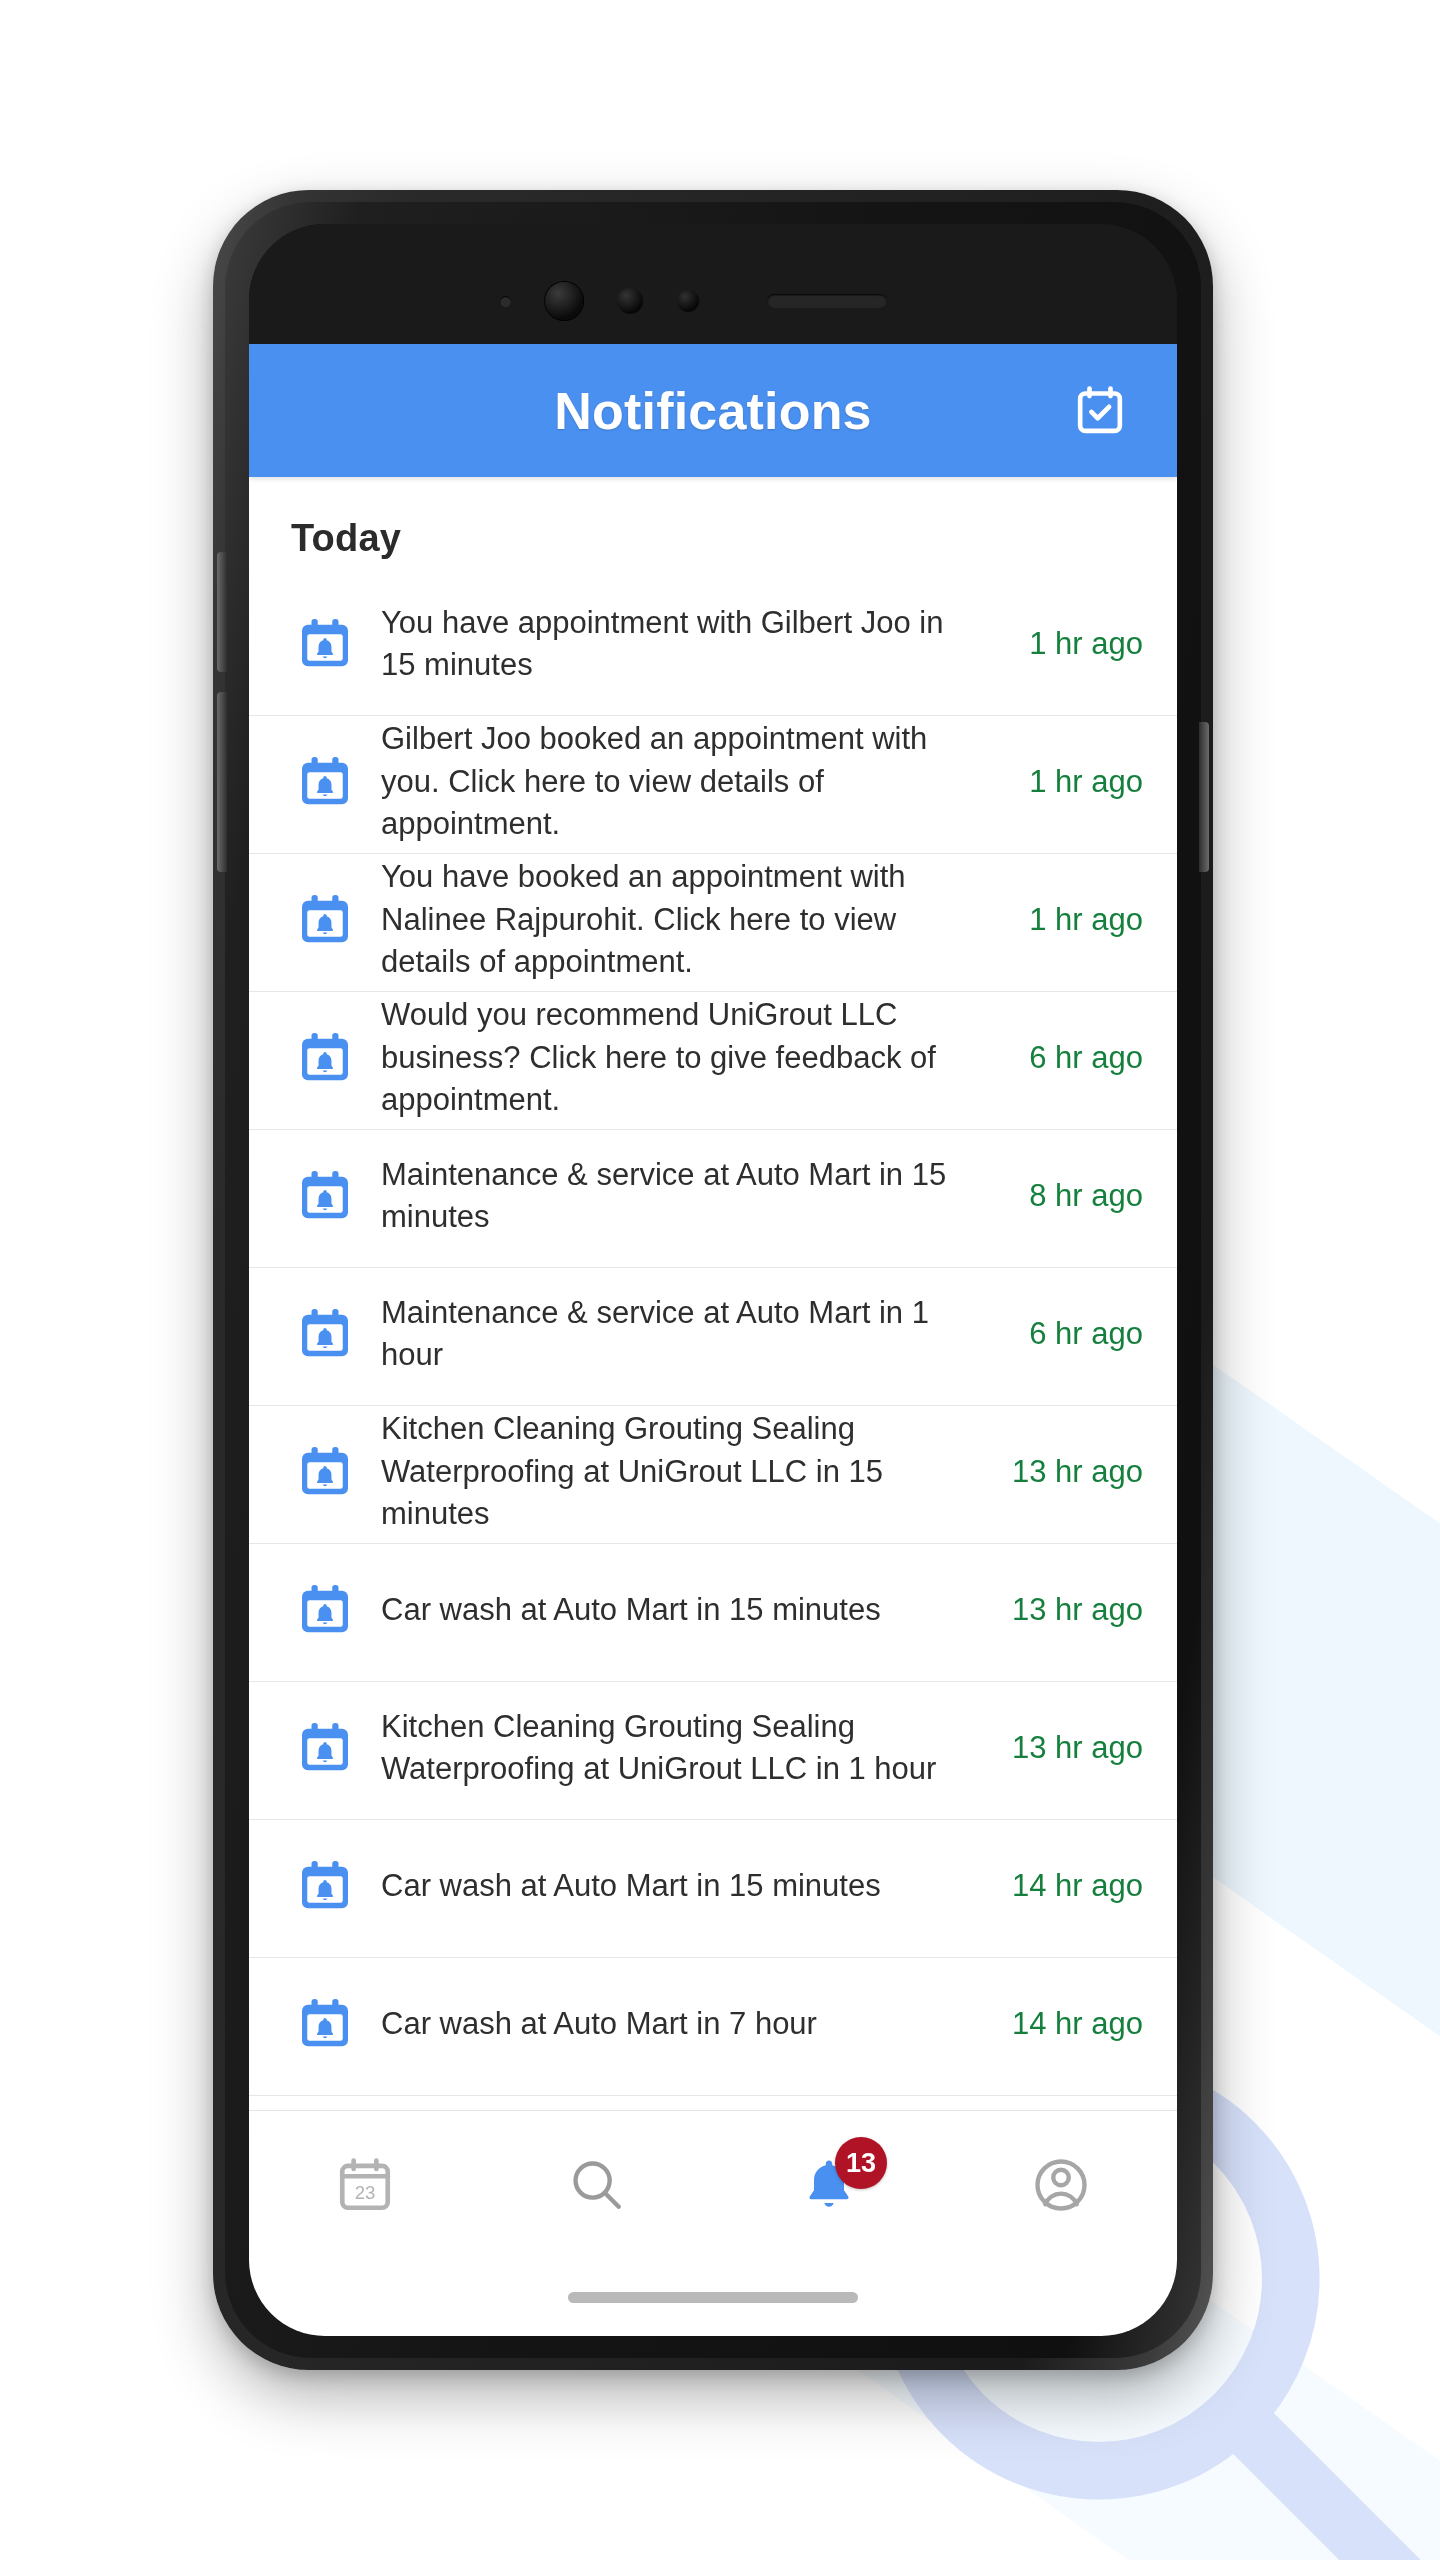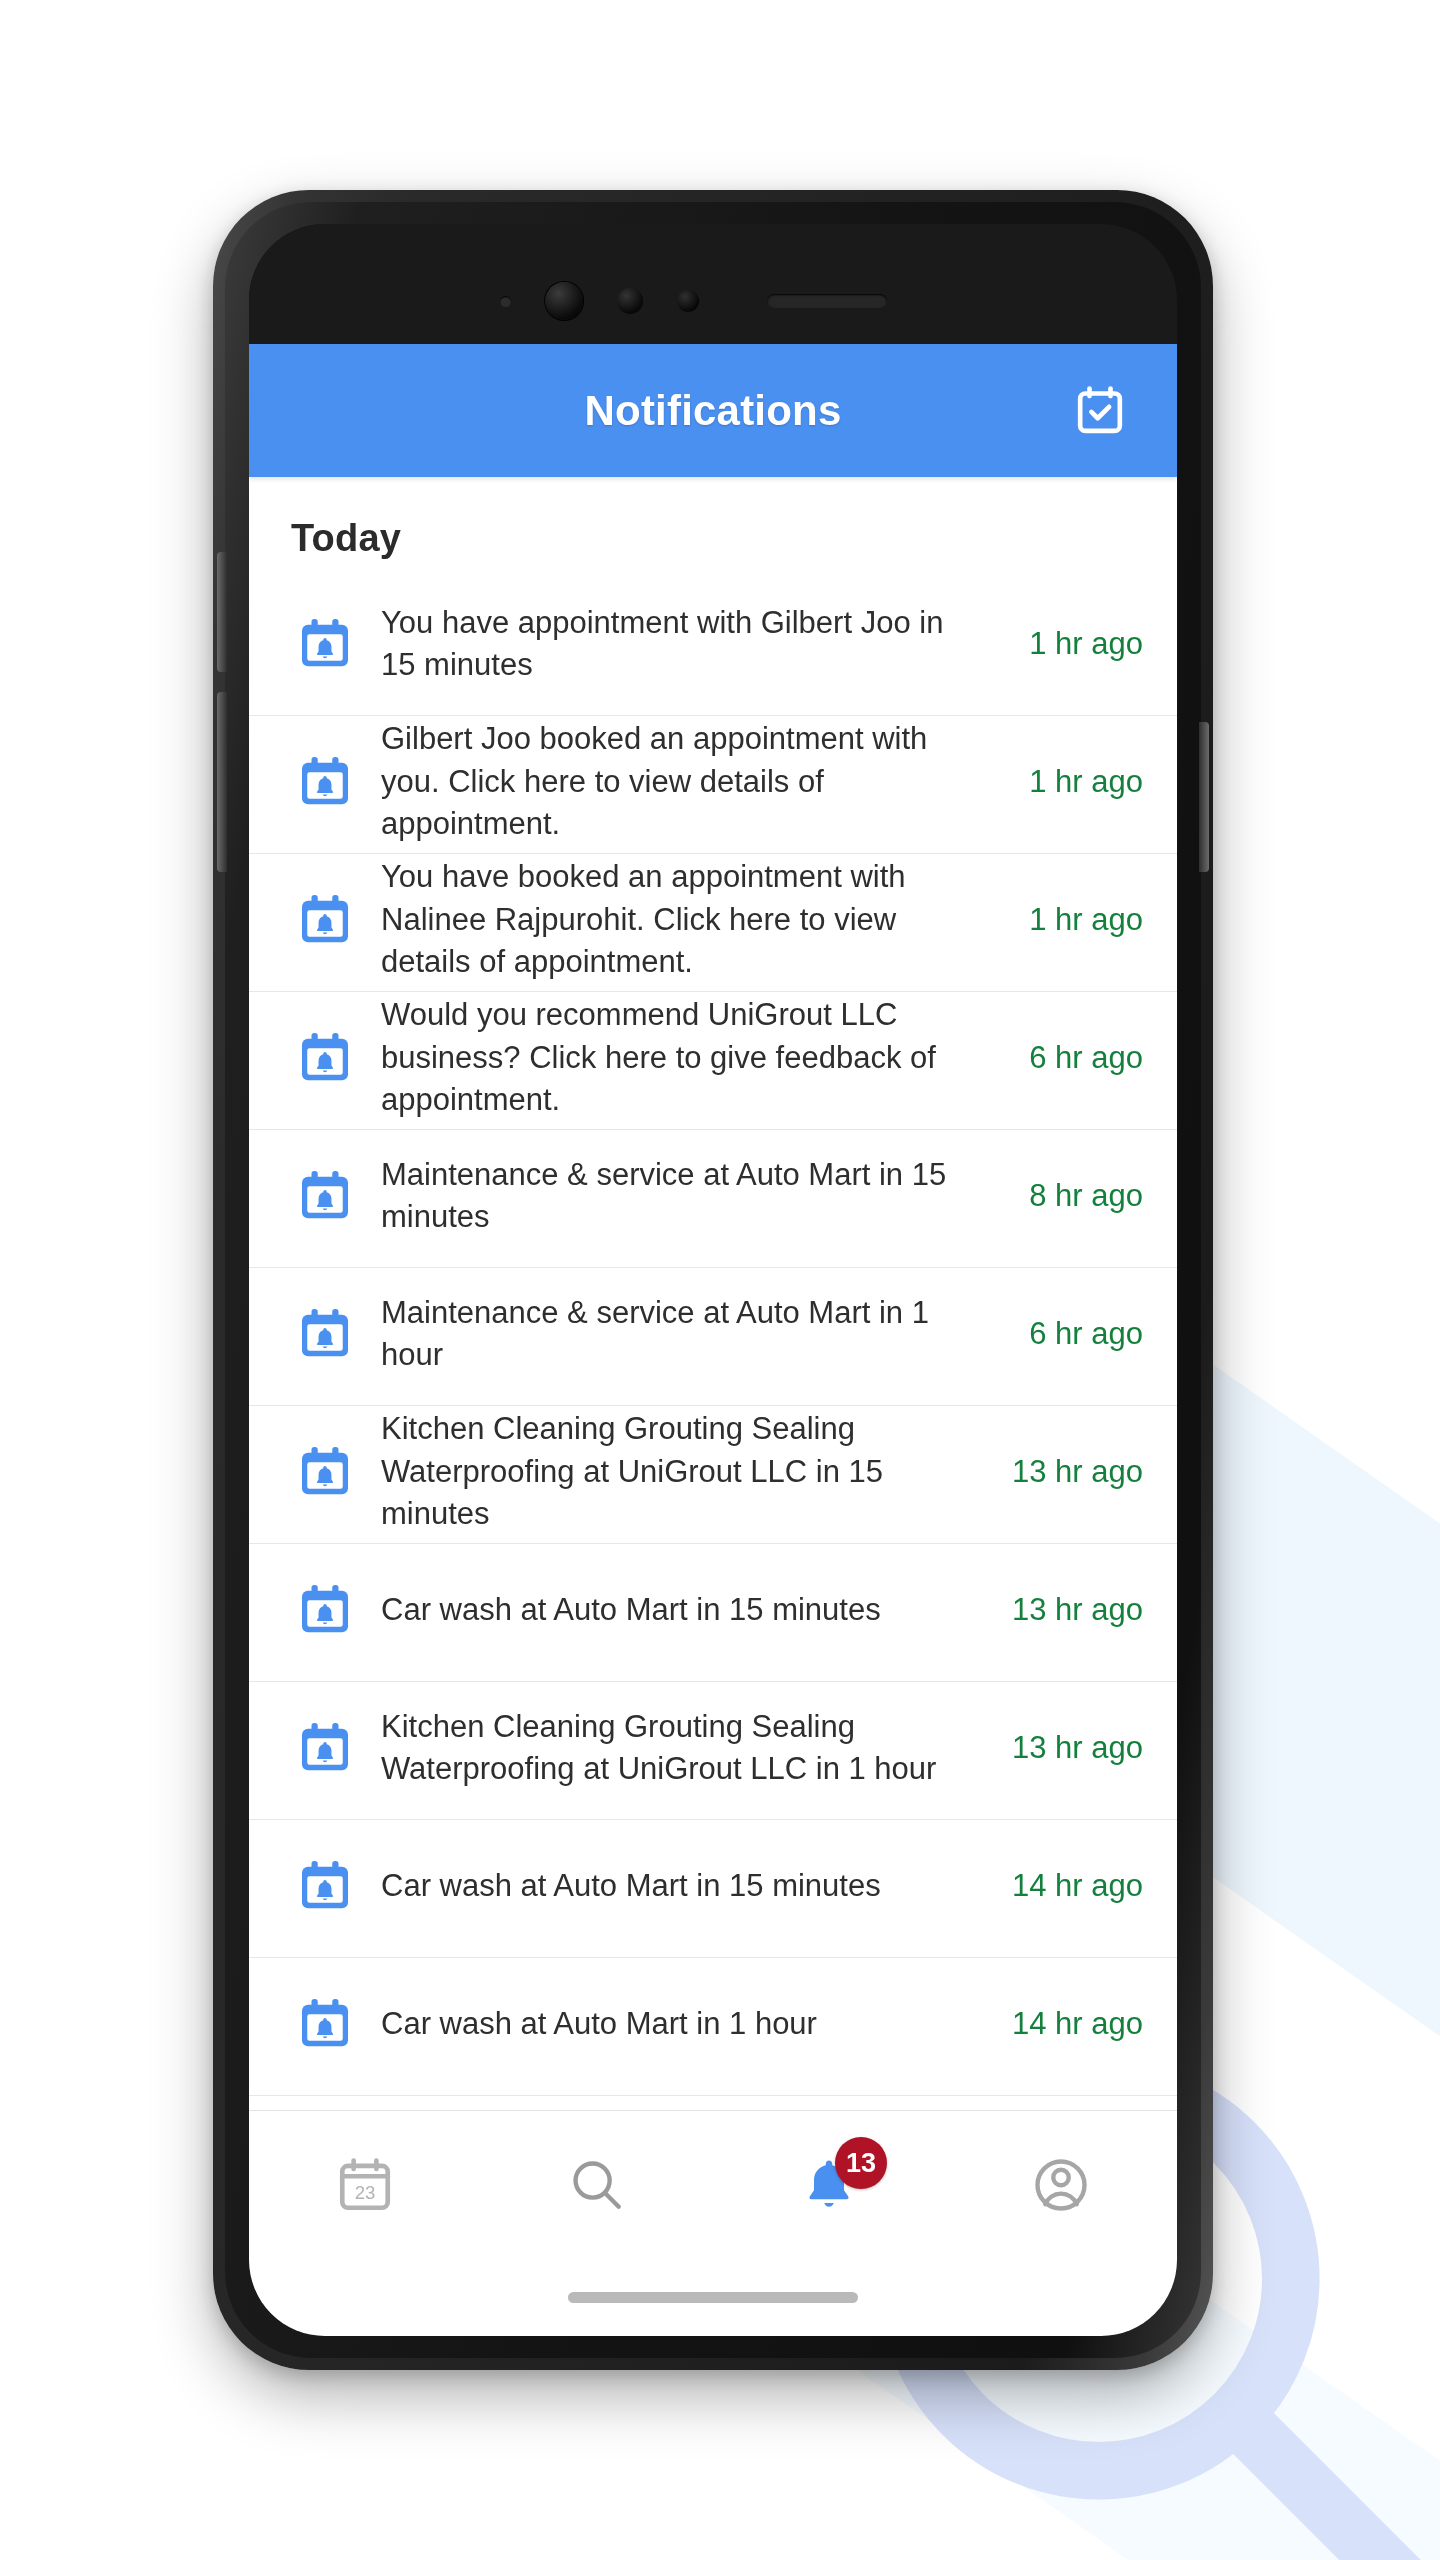--- a/index.html
+++ b/index.html
@@ -149,21 +149,21 @@
     height: 133px;
     background: #4a90f0;
     display: flex;
     align-items: center;
     justify-content: center;
     position: relative;
     box-shadow: 0 2px 5px rgba(0,0,0,0.12);
   }
   #app-title {
     color: #ffffff;
-    font-size: 42px;
+    font-size: 52px;
     font-weight: bold;
     letter-spacing: 0.2px;
     text-shadow: 0 1px 2px rgba(0,0,0,0.18);
   }
   #app-bar-action {
     position: absolute;
     right: 48px;
     top: 50%;
     transform: translateY(-50%);
     width: 58px;
@@ -461,21 +461,21 @@
                 <div class="notif-icon">
     <svg width="60" height="60" viewBox="0 0 24 24">
       <rect x="2.8" y="4.3" width="18.4" height="16.6" rx="2.4" fill="#4a90f0"></rect>
       <rect x="4.9" y="8.1" width="14.2" height="10.6" rx="0.9" fill="#ffffff"></rect>
       <rect x="6.6" y="2.0" width="2.5" height="3.6" rx="1.1" fill="#4a90f0"></rect>
       <rect x="14.9" y="2.0" width="2.5" height="3.6" rx="1.1" fill="#4a90f0"></rect>
       <path d="M12 9.6c-.38 0-.68.3-.68.68v.25c-1.1.3-1.9 1.3-1.9 2.5v2.0l-.6.85c-.14.2 0 .47.25.47h5.86c.25 0 .39-.27.25-.47l-.6-.85v-2.0c0-1.2-.8-2.2-1.9-2.5v-.25c0-.38-.3-.68-.68-.68z" fill="#4a90f0"></path>
       <path d="M11.1 16.95c.14.42.49.7.9.7s.76-.28.9-.7z" fill="#4a90f0"></path>
     </svg>
                 </div>
-                <div class="notif-text">Car wash  at Auto Mart in 1 hour</div>
+                <div class="notif-text">Car wash  at Auto Mart in 7 hour</div>
                 <div class="notif-time">14 hr ago</div>
               </div>
             </div>
         </div>
 
         <div id="bottom-nav">
 
           <div class="nav-item">
             <svg width="62" height="62" viewBox="0 0 24 24" fill="none" stroke="#b3b3b3" stroke-width="1.8" stroke-linecap="round" stroke-linejoin="round">
               <rect x="3.2" y="4.6" width="17.6" height="16.2" rx="2.2"></rect>

